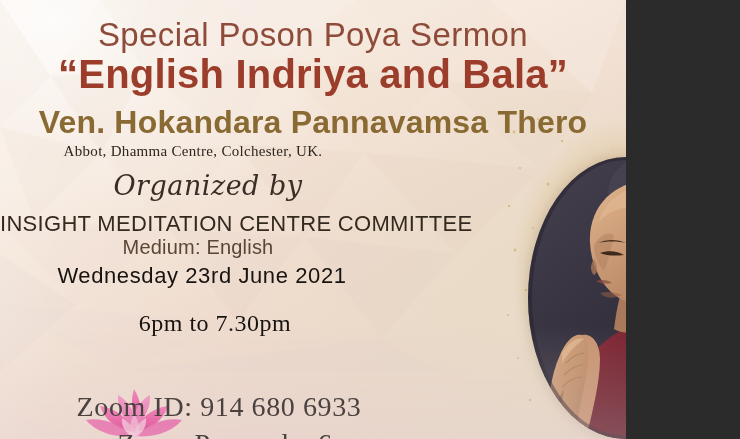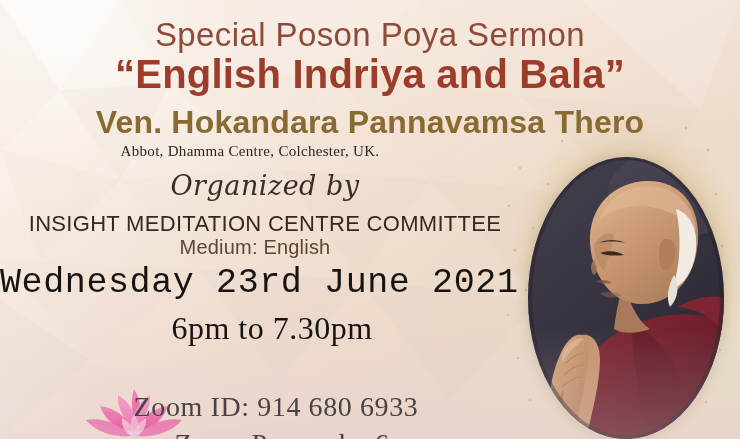--- a/index.html
+++ b/index.html
@@ -2,21 +2,21 @@
 <html><head>
 <meta charset="utf-8">
 <style>
   html, body {
     margin: 0;
     padding: 0;
     background: #2b2b2b;
   }
   #poster {
     position: relative;
-    width: 740px;
+    width: 626px;
     height: 439px;
     overflow: hidden;
     font-family: "Liberation Sans", sans-serif;
     background: #fef9c3;
   }
 
   
   .bg-base {
     position: absolute;
     inset: 0;
@@ -113,29 +113,29 @@
     letter-spacing: .3px;
   }
   .t-medium {
     left: 0; right: 230px; top: 236px;
     font-size: 20px;
     color: #5a4634;
     letter-spacing: .2px;
   }
   .t-date {
     left: 0; right: 222px; top: 263px;
-    font-family: Liberation Mono, monospace;
-    font-size: 35px;
+    font-family: Liberation Sans, sans-serif;
+    font-size: 22px;
     color: #171310;
     letter-spacing: .6px;
   }
   .t-time {
     left: 0; right: 226px; top: 310px;
     font-family: "Liberation Serif", serif;
-    font-size: 32px;
+    font-size: 24px;
     color: #171310;
     letter-spacing: .5px;
     padding-left: 30px;
   }
   .t-tz {
     left: 0; right: 230px; top: 350px;
     font-family: "Liberation Serif", serif;
     font-size: 17px;
     color: #241d18;
     letter-spacing: .1px;

